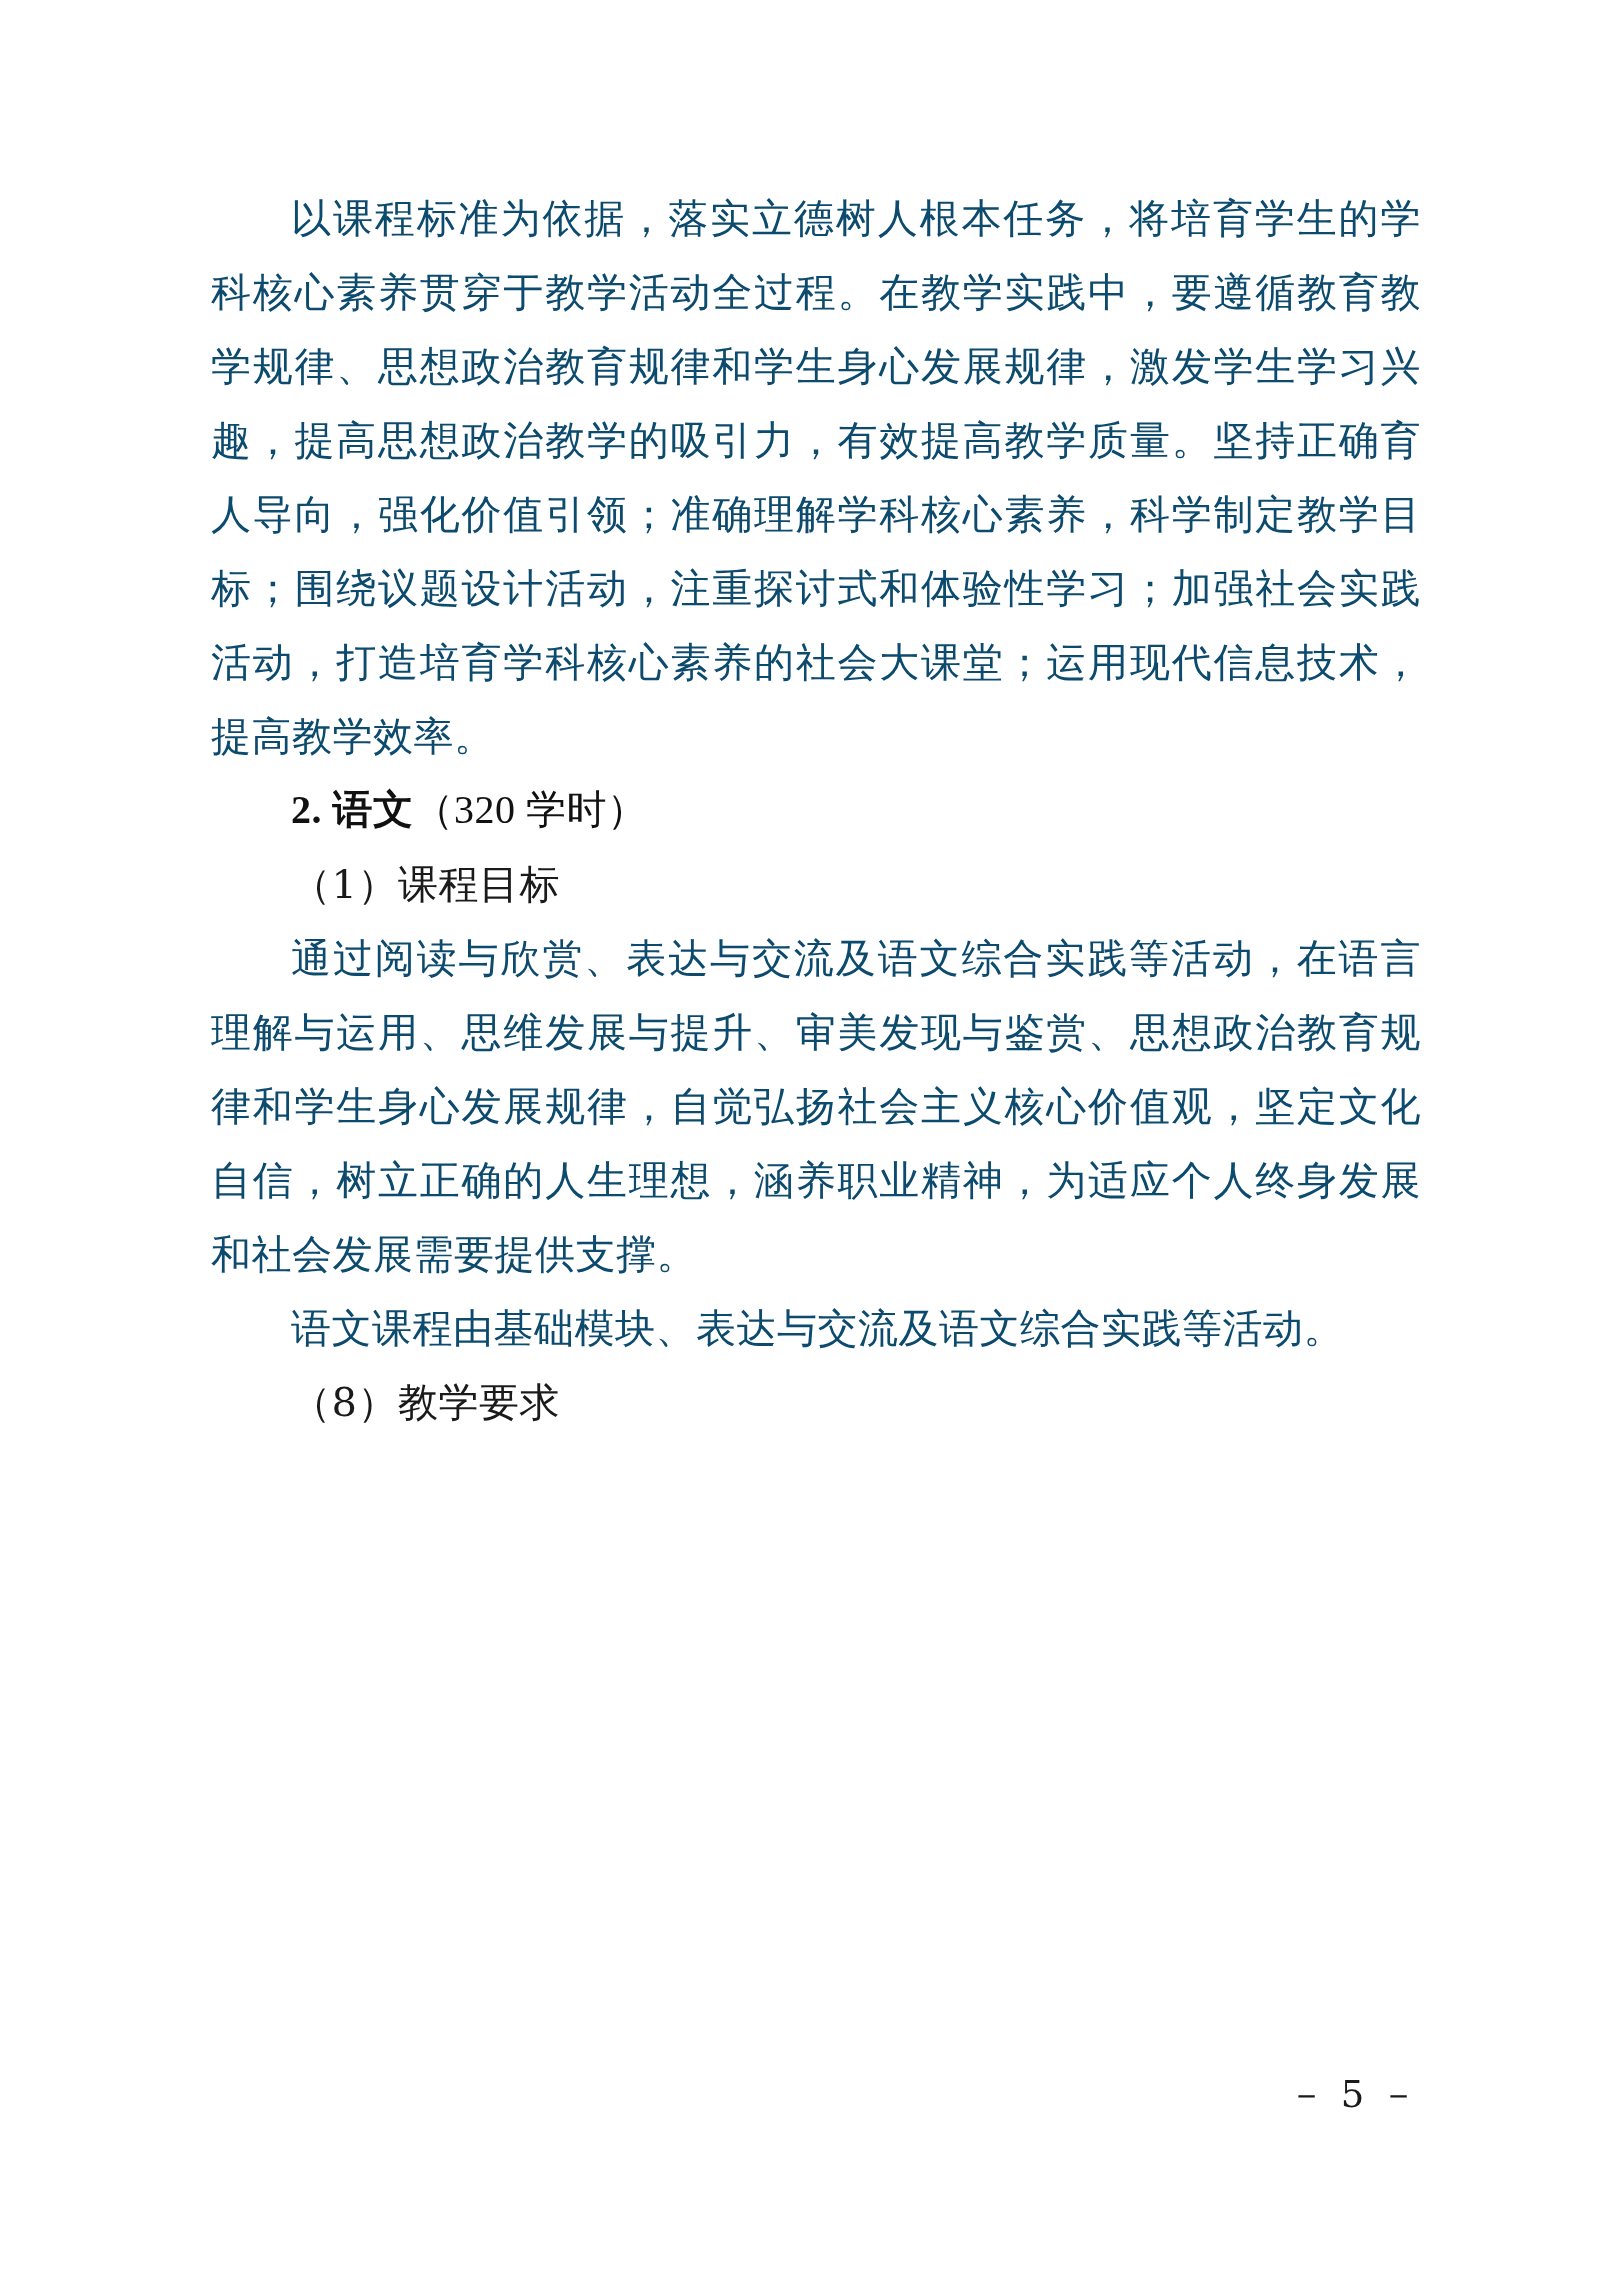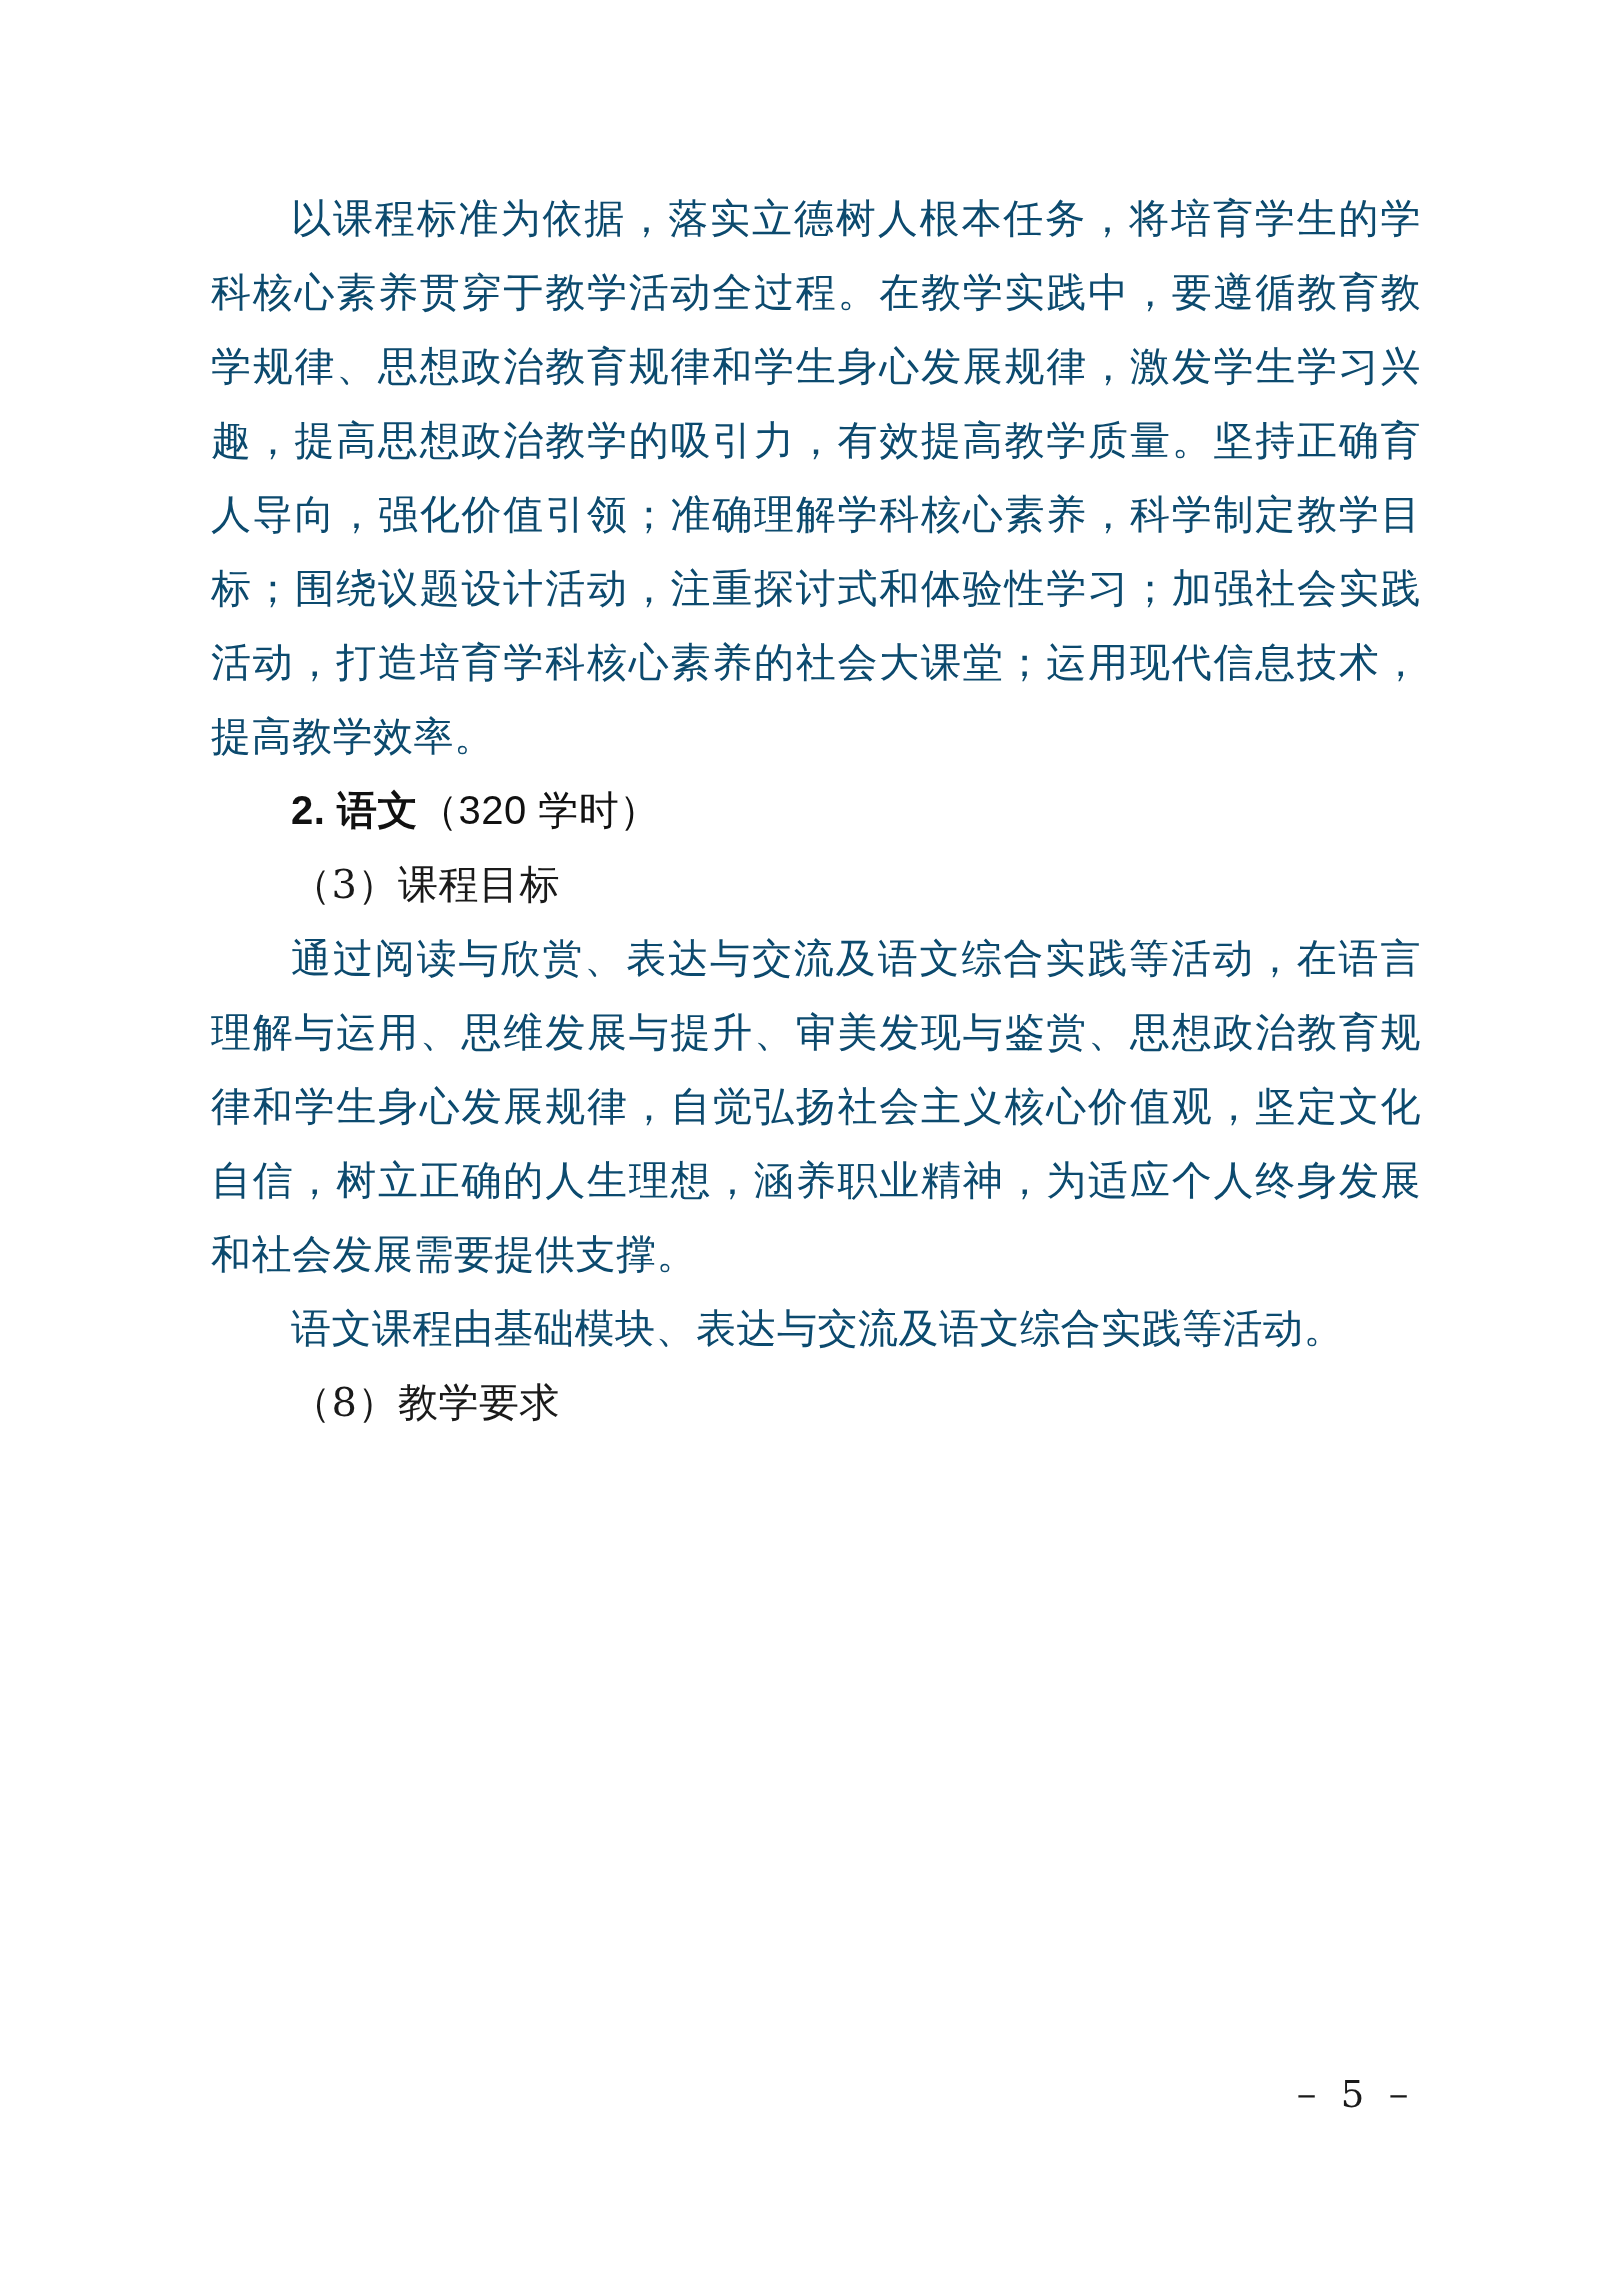--- a/index.html
+++ b/index.html
@@ -26,21 +26,21 @@
     font-size: 40px;
     line-height: 74px;
     color: #0c4a6e;
     text-align: justify;
     text-justify: inter-ideograph;
     text-indent: 80px;
     margin: 0;
     letter-spacing: 0.5px;
   }
   .heading {
-    font-family: Liberation Sans, sans-serif;
+    font-family: Liberation Serif, serif;
     font-size: 40px;
     line-height: 74px;
     color: #111111;
     text-indent: 80px;
     margin: 0;
     font-weight: bold;
     letter-spacing: 0.5px;
   }
   .heading .light {
     font-weight: normal;
@@ -67,21 +67,21 @@
 </head>
 <body>
 
 <div class="page">
   <div class="content">
 
     <p class="para">以课程标准为依据，落实立德树人根本任务，将培育学生的学科核心素养贯穿于教学活动全过程。在教学实践中，要遵循教育教学规律、思想政治教育规律和学生身心发展规律，激发学生学习兴趣，提高思想政治教学的吸引力，有效提高教学质量。坚持正确育人导向，强化价值引领；准确理解学科核心素养，科学制定教学目标；围绕议题设计活动，注重探讨式和体验性学习；加强社会实践活动，打造培育学科核心素养的社会大课堂；运用现代信息技术，提高教学效率。</p>
 
     <p class="heading"><span>2. 语文</span><span class="light">（320 学时）</span></p>
 
-    <p class="subhead">（3）课程目标</p>
+    <p class="subhead">（1）课程目标</p>
 
     <p class="para">通过阅读与欣赏、表达与交流及语文综合实践等活动，在语言理解与运用、思维发展与提升、审美发现与鉴赏、思想政治教育规律和学生身心发展规律，自觉弘扬社会主义核心价值观，坚定文化自信，树立正确的人生理想，涵养职业精神，为适应个人终身发展和社会发展需要提供支撑。</p>
 
 
     <p class="para">语文课程由基础模块、表达与交流及语文综合实践等活动。</p>
 
     <p class="subhead">（8）教学要求</p>
 
 
   </div>

